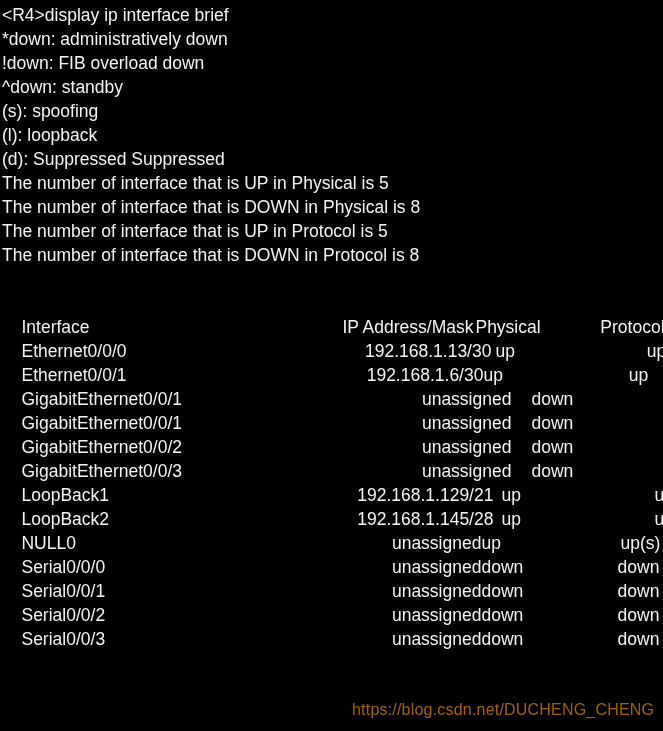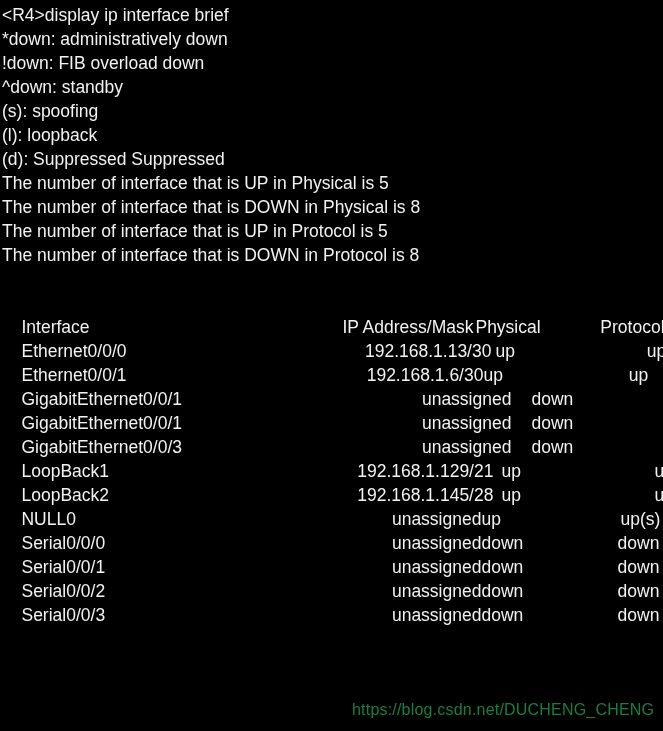--- a/index.html
+++ b/index.html
@@ -73,21 +73,21 @@
   .row.ser    .cell-phys { padding-left: -2px; }
   .row.ser    .cell-proto{ padding-left: 2px; }
 
   #watermark {
     position: absolute;
     left: 352px;
     top: 700px;
     font-family: "Liberation Sans", "DejaVu Sans", sans-serif;
     font-size: 16px;
     line-height: 20px;
-    color: #15803d;
+    color: #a16207;
     white-space: pre;
     pointer-events: none;
     letter-spacing: 0.2px;
   }
 </style>
 </head>
 <body>
 
 <div id="terminal">
 
@@ -120,20 +120,23 @@
   </div>
 
   <div class="row gig">
     <span class="cell-if">GigabitEthernet0/0/1</span><span class="cell-ip">unassigned</span><span class="cell-phys">down</span><span class="cell-proto">down</span>
   </div>
 
   <div class="row gig">
     <span class="cell-if">GigabitEthernet0/0/1</span><span class="cell-ip">unassigned</span><span class="cell-phys">down</span><span class="cell-proto">down</span>
   </div>
 
+  <div class="row gig">
+    <span class="cell-if">GigabitEthernet0/0/2</span><span class="cell-ip">unassigned</span><span class="cell-phys">down</span><span class="cell-proto">down</span>
+  </div>
 
   <div class="row gig">
     <span class="cell-if">GigabitEthernet0/0/3</span><span class="cell-ip">unassigned</span><span class="cell-phys">down</span><span class="cell-proto">down</span>
   </div>
 
   <div class="row lb">
     <span class="cell-if">LoopBack1</span><span class="cell-ip">192.168.1.129/21</span><span class="cell-phys">up</span><span class="cell-proto">up(s)</span>
   </div>
 
   <div class="row lb">

